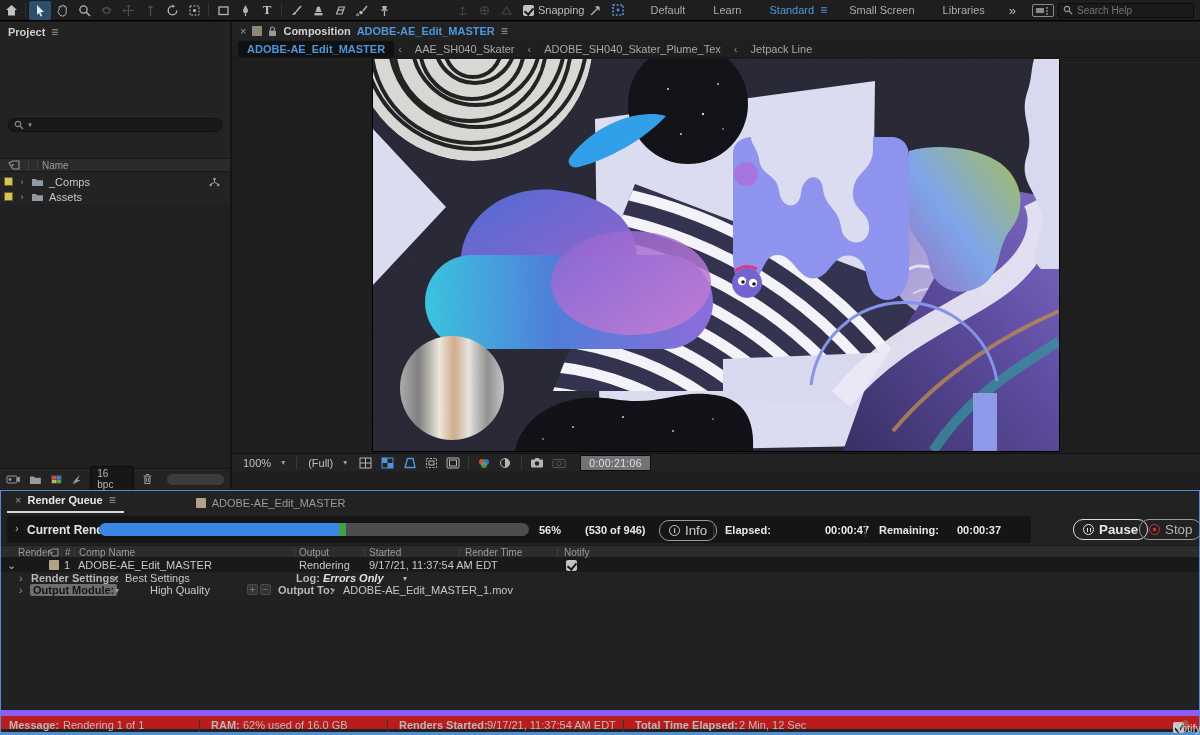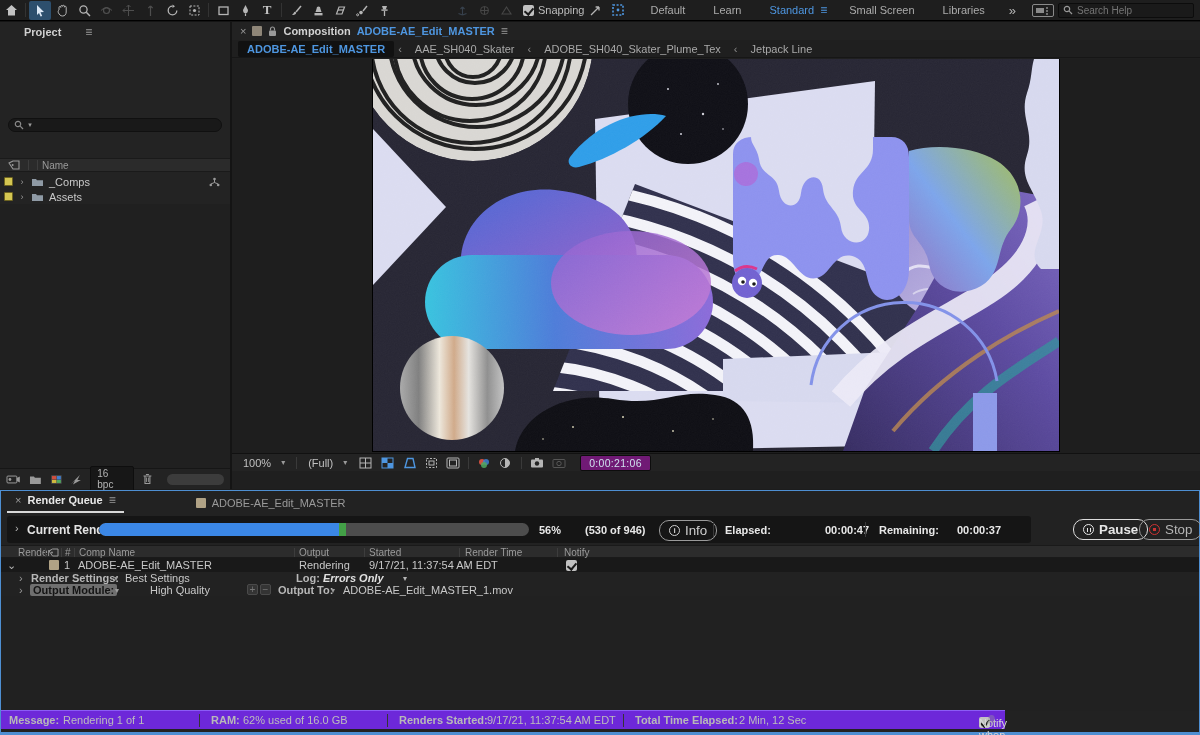--- a/index.html
+++ b/index.html
@@ -32,21 +32,21 @@
     font-family:"Liberation Sans",sans-serif; font-size:10px; }
   .appbar-icon { width:22px; height:13px; border:1px solid #8a8a8a; border-radius:2px; margin-left:6px;
     display:flex; align-items:center; justify-content:center; }
   .appbar-icon i { display:block; width:8px; height:5px; background:#8a8a8a; margin-right:1px; }
   
   .project-panel { position:absolute; left:0; top:22px; width:230px; height:467px; background:#232323; }
   .comp-panel { position:absolute; left:232px; top:22px; width:968px; height:467px; background:#1f1f1f; }
   .pgap { position:absolute; left:230px; top:22px; width:2px; height:467px; background:#141414; }
   .hgap { position:absolute; left:0; top:21px; width:1200px; height:1px; background:#141414; }
   
-  .pp-head { height:20px; display:flex; align-items:center; gap:24px; padding:0 24px; color:#cfcfcf; font-weight:bold; }
+  .pp-head { height:20px; display:flex; align-items:center; gap:6px; padding:0 8px; color:#cfcfcf; font-weight:bold; }
   .menu-glyph { color:#9a9a9a; font-weight:normal; font-size:12px; }
   .pp-search { position:absolute; left:8px; top:96px; width:214px; height:14px; background:#191919;
     border:1px solid #101010; border-radius:7px; display:flex; align-items:center; padding:0 5px; gap:2px; }
   .pp-cols { position:absolute; left:0; top:136px; width:230px; height:14px; background:#2b2b2b;
     border-top:1px solid #1a1a1a; border-bottom:1px solid #1a1a1a; display:flex; align-items:center;
     color:#9a9a9a; font-size:10px; }
   .pp-cols .cdiv { width:1px; height:10px; background:#3d3d3d; margin:0 4px; }
   .pp-row { position:absolute; left:0; width:230px; height:15px; display:flex; align-items:center; gap:5px; padding:0 4px; }
   .chip { width:9px; height:9px; border-radius:1px; background:#d4c652; border:1px solid #6e6420; }
   .twirl { color:#9a9a9a; font-size:9px; width:8px; text-align:center; }
@@ -67,21 +67,21 @@
   .ctab.active { background:#111; color:#4e96e0; font-weight:bold; border-radius:2px; }
   .ctab-sep { color:#8a8a8a; padding:0 4px; }
   
   .viewer { position:absolute; left:0; top:37px; width:968px; height:412px; background:#1e1e1e; overflow:hidden; }
   .artwork { position:absolute; left:141px; top:0; width:686px; height:392px; outline:1px solid #000; }
   .vbar { position:absolute; left:0; bottom:0; width:968px; height:18px; background:#232323;
     border-top:1px solid #111; display:flex; align-items:center; gap:4px; padding:0 6px; color:#b5b5b5; }
   .vchip { display:flex; align-items:center; gap:10px; padding:1px 5px; color:#c0c0c0; }
   .vico { width:18px; height:14px; display:flex; align-items:center; justify-content:center; border-radius:2px; }
   .vico.blue { color:#4e96e0; }
-  .tcode { background:#701a75; border:1px solid #0d0d0d; border-radius:2px; padding:1px 8px;
+  .tcode { background:#737373; border:1px solid #0d0d0d; border-radius:2px; padding:1px 8px;
     color:#cfe0ee; font-size:10.5px; letter-spacing:.3px; margin-left:8px; }
   .vsep { width:1px; height:12px; background:#3a3a3a; margin:0 2px; }
   
   .rq { position:absolute; left:0; top:490px; width:1200px; height:245px; background:#222;
     border:1px solid #4e8fd2; border-bottom:3px solid #4e8fd2; }
   .rq-tabs { height:22px; display:flex; align-items:flex-end; gap:4px; padding:0 6px; background:#222; }
   .rq-tab { display:flex; align-items:center; gap:6px; padding:3px 8px 4px; }
   .rq-tab.active { border-bottom:2px solid #d8d8d8; }
   .rq-tab.active .rq-tab-label { color:#e8e8e8; font-weight:bold; }
   .rq-tab-label { color:#9a9a9a; }
@@ -114,22 +114,22 @@
   .rq-row1 span { position:absolute; top:1px; }
   .rq-row2, .rq-row3 { position:relative; height:12px; background:#222; }
   .rq-row2 span, .rq-row3 span { position:absolute; top:0; }
   .blabel { font-weight:bold; color:#b8b8b8; }
   .hl-chip { background:#6f6f6f; color:#141414; border-radius:2px; padding:0 3px; font-weight:bold; }
   .ddv { font-weight:bold; color:#e0e0e0;font-style:italic; }
   .pm { display:inline-block; width:11px; height:11px; background:#343434; border:1px solid #4a4a4a;
     color:#777; text-align:center; line-height:9px; font-size:10px; border-radius:2px; }
   .rq-body { position:relative; height:115px; background:#212121; }
   
-  .statusbar { position:absolute; left:0; bottom:3px; width:1004px; height:19px; background:#6d28d9;
-    border-top:1px solid #8b5cf6; }
+  .statusbar { position:absolute; left:0; bottom:3px; width:1198px; height:19px; background:#b91c1c;
+    border-top:6px solid #8b5cf6; }
   .statusbar span { position:absolute; top:3px; }
   .sb-sep { position:absolute; top:3px; width:1px; height:13px; background:#353535; }
   .notify-wrap { position:absolute; right:26px; top:2px; display:flex; align-items:center; gap:5px; color:#d8d8d8; }
   .bell { position:absolute; right:8px; top:3px; opacity:.4; }
   .val-dim { color:#bcbcbc; }
 </style>
 </head>
 <body>
 
 <div class="app">

